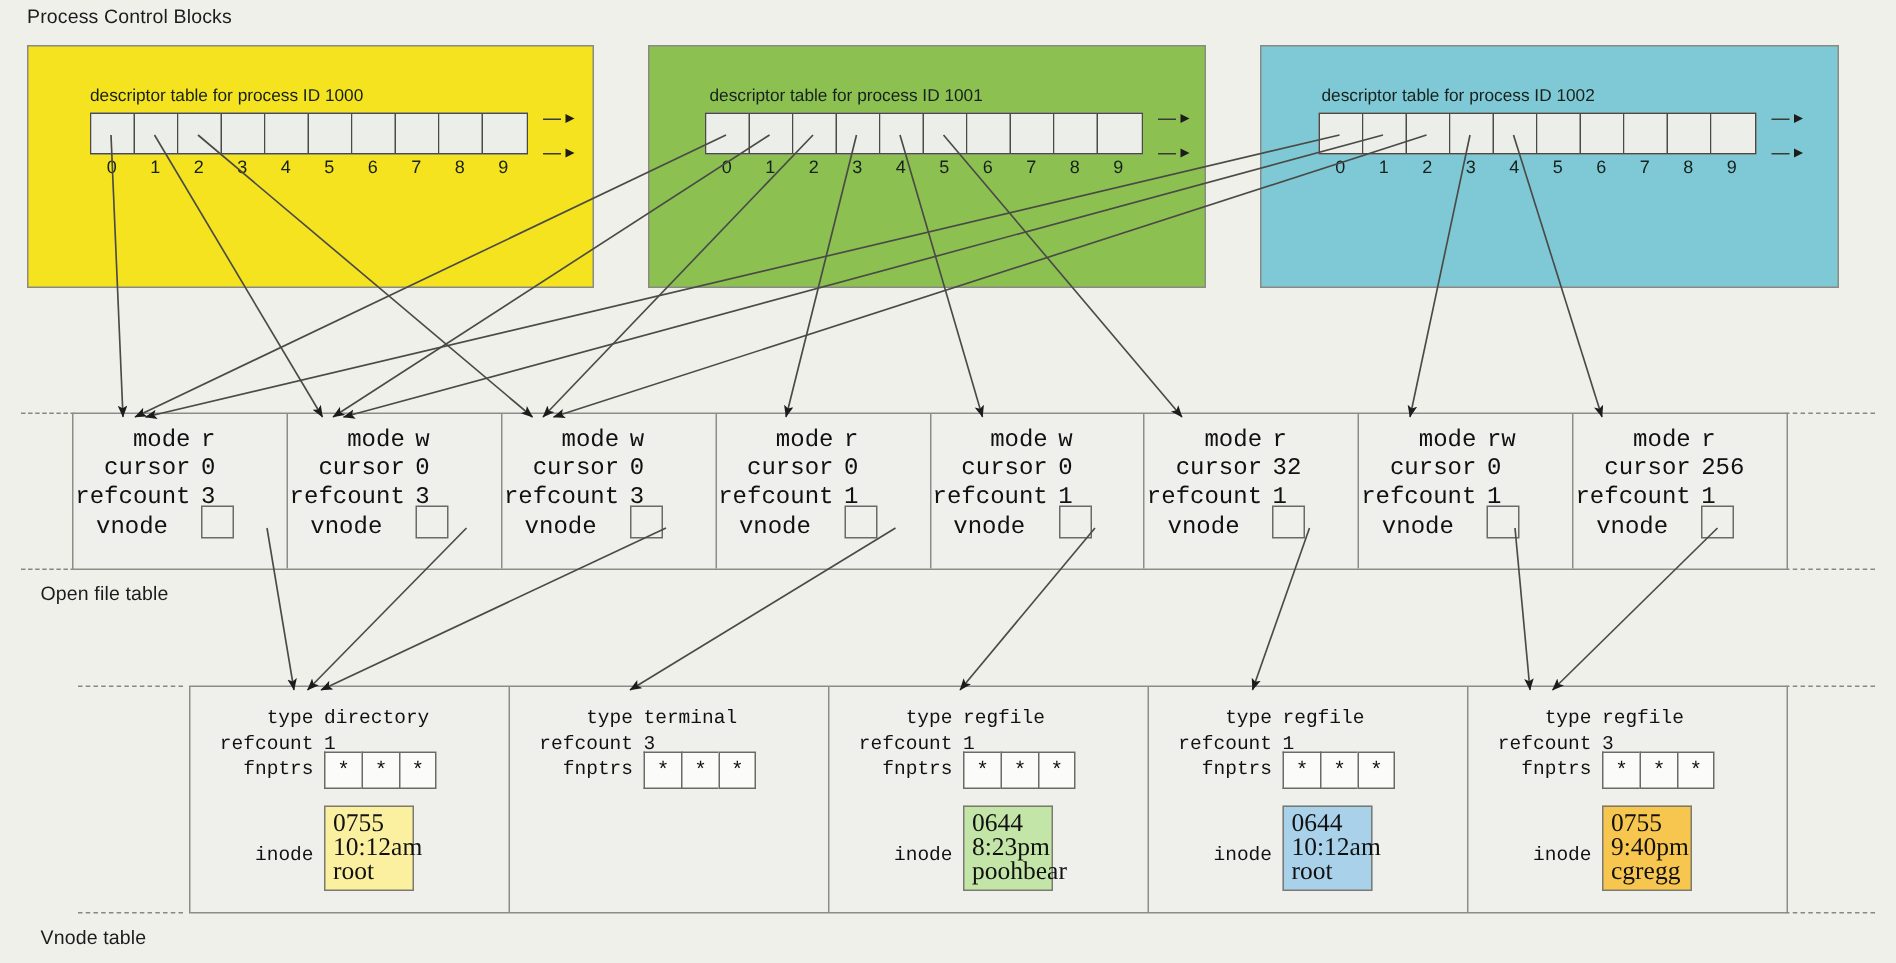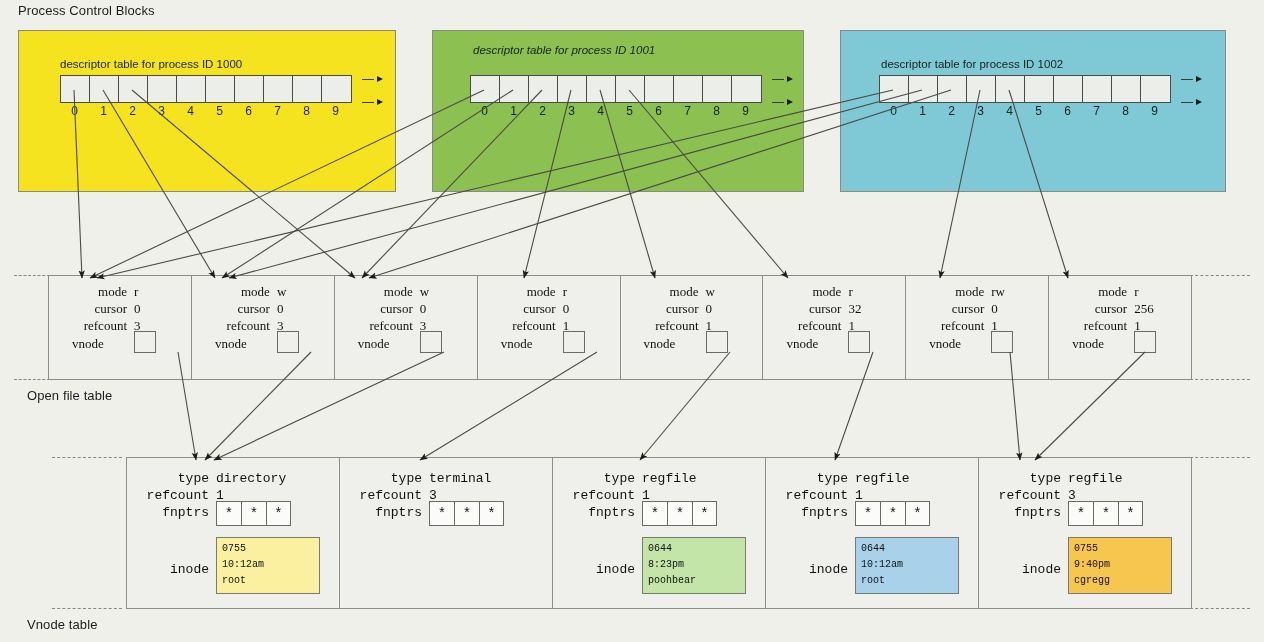--- a/index.html
+++ b/index.html
@@ -82,22 +82,22 @@
     border: 1px solid #8d8d88;
     box-sizing: border-box;
     background: #eff0ec;
     display: flex;
   }
   .oft-entry {
     flex: 1 1 0;
     border-right: 1px solid #8d8d88;
     box-sizing: border-box;
     position: relative;
-    font-family: Liberation Serif, serif;
-    font-size: 13px;
+    font-family: Liberation Mono, monospace;
+    font-size: 16px;
     color: #111;
   }
   .oft-entry:last-child { border-right: none; }
   .kvrows {
     position: absolute;
     left: 0; right: 0; top: 8px;
     display: flex; flex-direction: column;
     gap: 1px;
   }
   .kvrow { display: flex; }
@@ -161,24 +161,24 @@
     display: flex; align-items: center; justify-content: center;
     font-family: "Liberation Mono", monospace;
     font-size: 14px;
     line-height: 1;
     color: #111;
   }
   .fnptr-cell:last-child { border-right: 1px solid #6b6b66; }
   .inode-box {
     border: 1px solid #7a7a70;
     box-sizing: border-box;
-    width: 104px;
+    width: 60px;
     padding: 3px 5px 4px 5px;
-    font-family: Liberation Mono, monospace;
-    font-size: 10px;
+    font-family: Liberation Serif, serif;
+    font-size: 17px;
     line-height: 16px;
     color: #111;
     margin-top: -3px;
   }
   .vn-row.inode .vn-key { padding-top: 2px; margin-top: 19px; }
 
   svg.links { position:absolute; left:0; top:0; width:1264px; height:642px; pointer-events:none; }
 </style>
 </head>
 <body>
@@ -214,21 +214,21 @@
     <div class="fdnum">8</div>
     <div class="fdnum">9</div>
   </div>
   <div class="dashmark" style="left:362px; top:79px;"></div>
   <div class="tinyarrow" style="left:377px; top:75.5px;"></div>
   <div class="dashmark" style="left:362px; top:102px;"></div>
   <div class="tinyarrow" style="left:377px; top:98.5px;"></div>
 
   <div class="pcb" id="pcb1" style="left: 432px; top: 30px; width: 372px; height: 162px; background: rgb(140, 193, 82);">
   </div>
-  <div class="pcb-title" style="left:473px; top:44px;font-style:italic;">descriptor table for process ID 1001</div>
+  <div class="pcb-title" style="left:473px; top:58px;">descriptor table for process ID 1001</div>
   <div class="fdtable" id="fdt1" style="left:470px; top:75px;">
     <div class="fdcell"></div>
     <div class="fdcell"></div>
     <div class="fdcell"></div>
     <div class="fdcell"></div>
     <div class="fdcell"></div>
     <div class="fdcell"></div>
     <div class="fdcell"></div>
     <div class="fdcell"></div>
     <div class="fdcell"></div>

